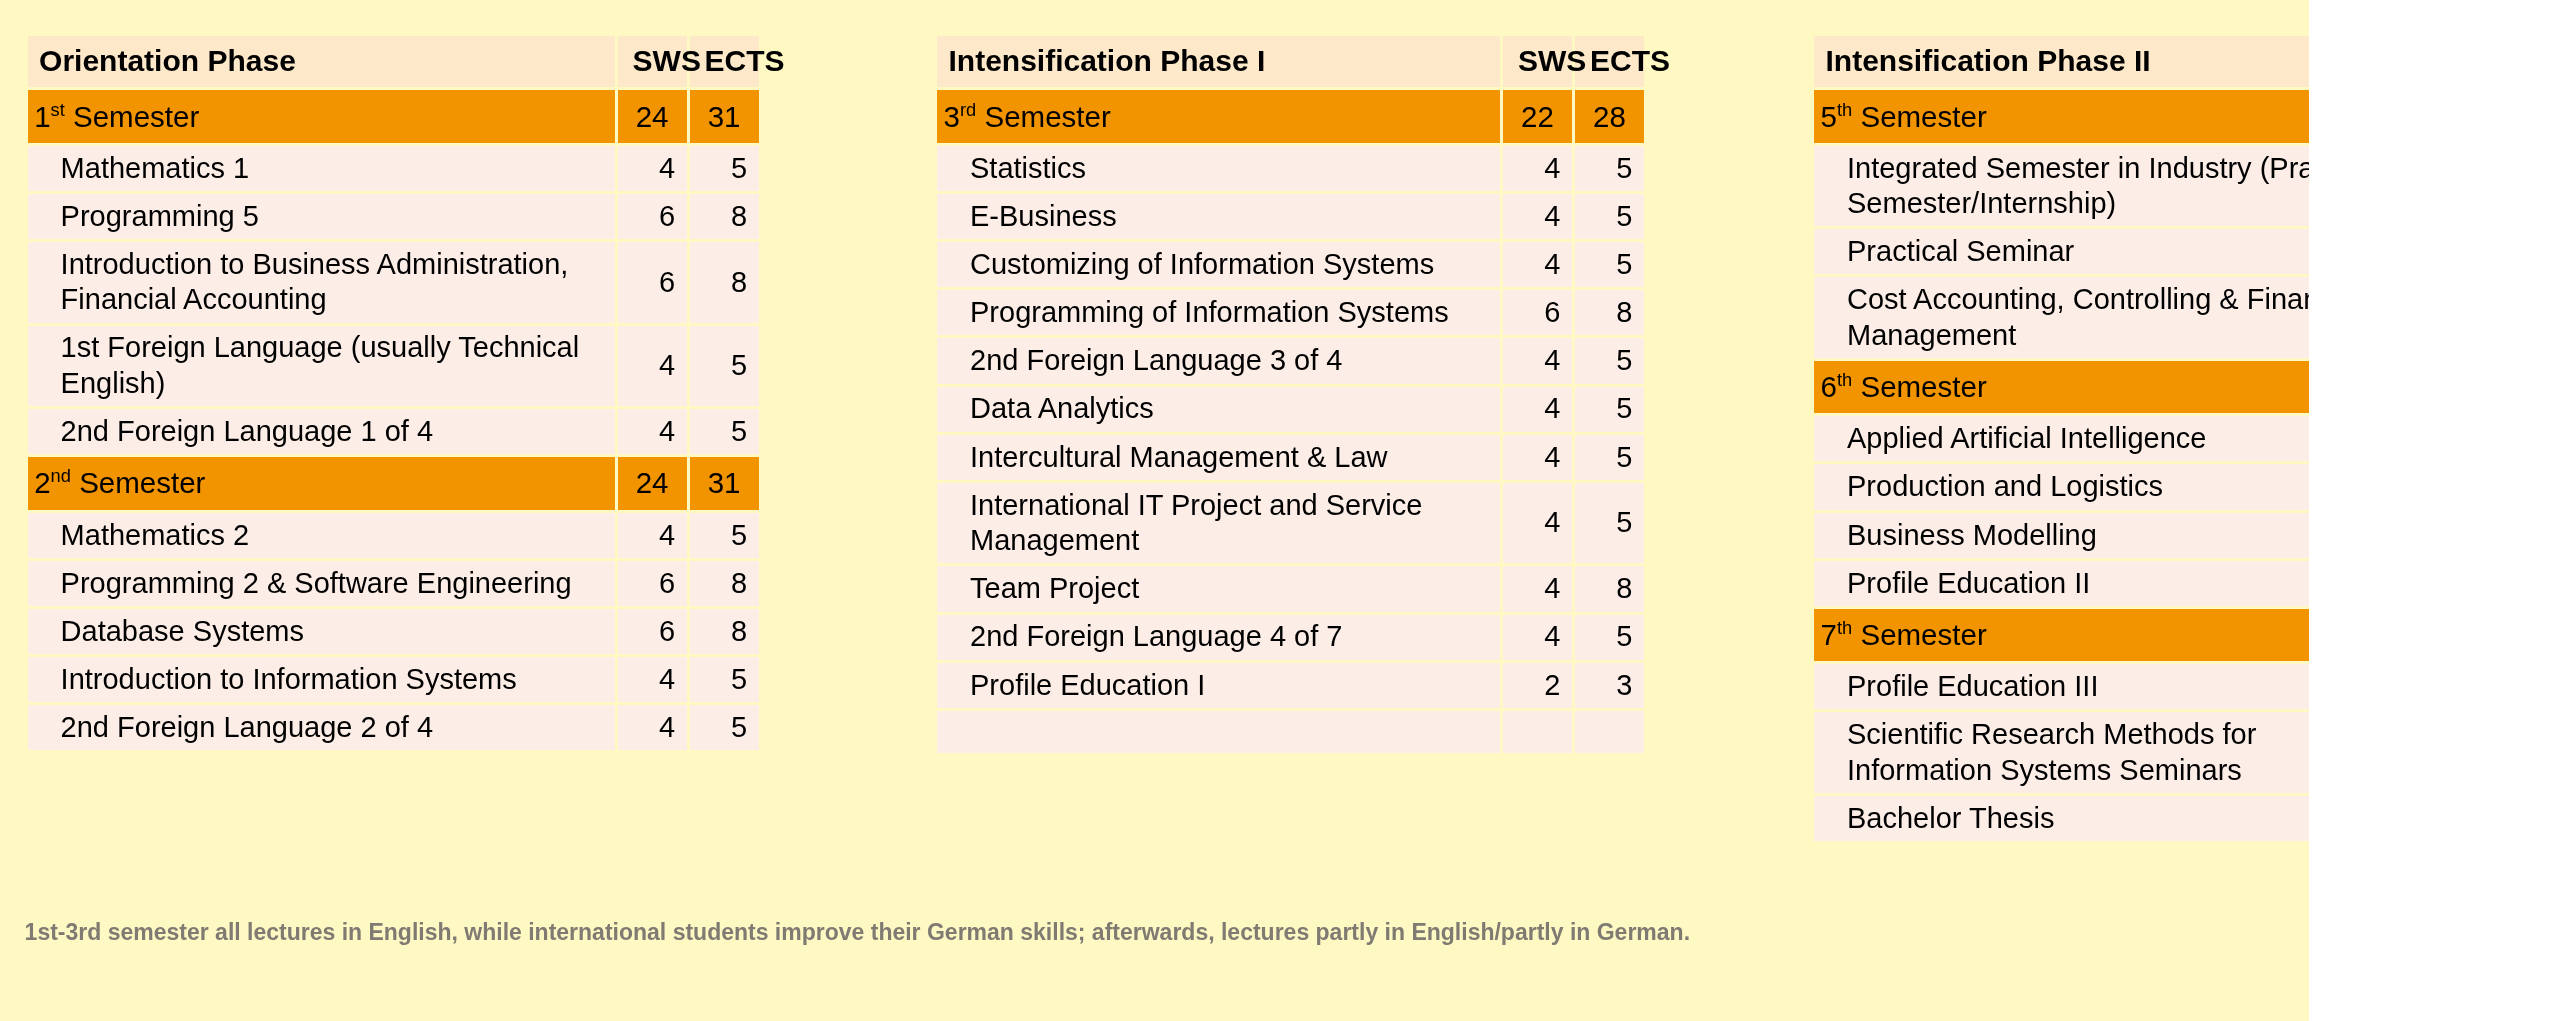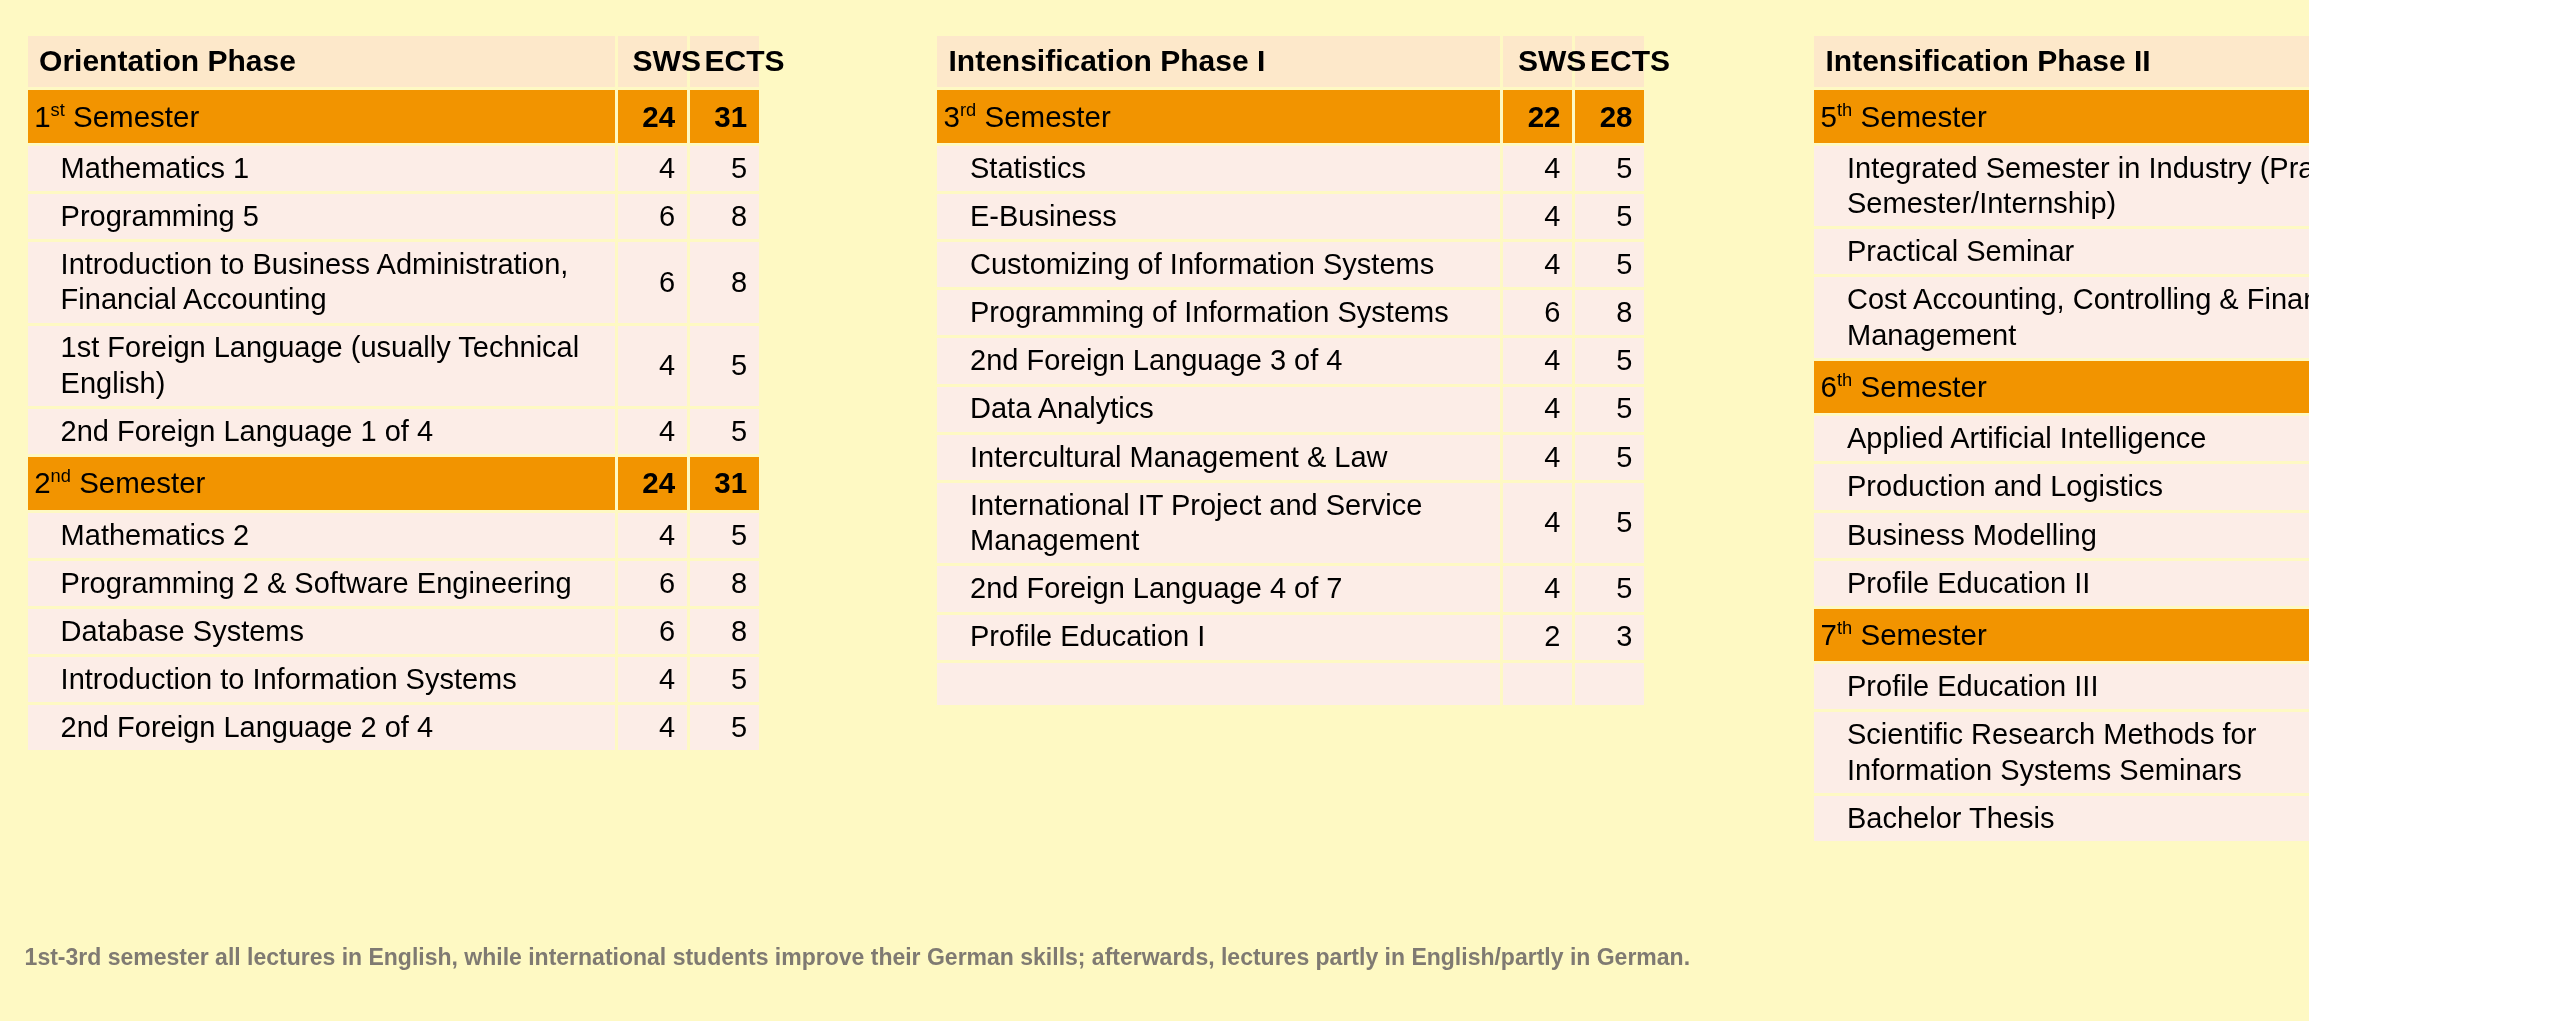--- a/index.html
+++ b/index.html
@@ -65,41 +65,41 @@
   
   .sem td {
     background: #f29400;
     color: #000000;
     font-size: 29.5px;
     padding-top: 8.2px;
     padding-bottom: 8.2px;
     white-space: nowrap;
   }
   .sem .col-name { padding-left: 6.6px; }
-  .sem .col-num  { text-align: right; font-weight: bold; }
+  .sem .col-num  { text-align: center; }
 
   
   .course td {
     background: #fcede7;
     color: #000000;
     font-size: 29px;
   }
   .course .col-name { padding-left: 33px; }
   .course .col-num  { text-align: right; }
 
   .course.blank td { padding-top: 21px; padding-bottom: 21px; }
 
   
   .ord { font-size: 0.62em; vertical-align: super; line-height: 0; }
 
   
   #footnote {
     position: absolute;
     left: 24.6px;
-    top: 944px;
+    top: 919px;
     width: 2458px;
     font-size: 23px;
     font-weight: bold;
     color: #7f7a72;
     white-space: nowrap;
   }
 </style>
 </head>
 <body>
 
@@ -220,20 +220,25 @@
             <td class="col-name">Intercultural Management &amp; Law</td>
             <td class="col-num">4</td>
             <td class="col-num">5</td>
           </tr>
           <tr class="course">
             <td class="col-name">International IT Project and Service Management</td>
             <td class="col-num">4</td>
             <td class="col-num">5</td>
           </tr>
           <tr class="course">
+            <td class="col-name">Team Project</td>
+            <td class="col-num">4</td>
+            <td class="col-num">8</td>
+          </tr>
+          <tr class="course">
             <td class="col-name">2nd Foreign Language 4 of 7</td>
             <td class="col-num">4</td>
             <td class="col-num">5</td>
           </tr>
           <tr class="course">
             <td class="col-name">Profile Education I</td>
             <td class="col-num">2</td>
             <td class="col-num">3</td>
           </tr>
           <tr class="course blank">

